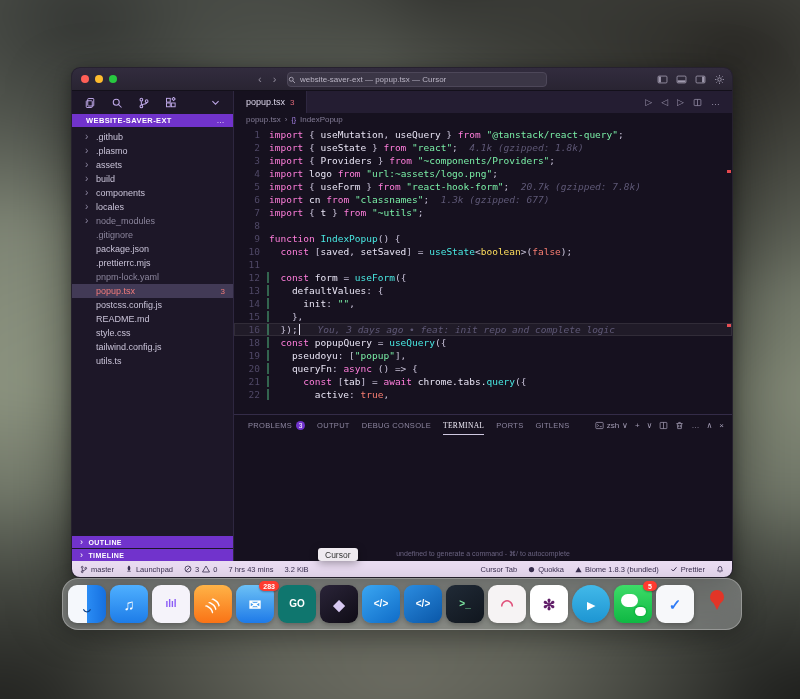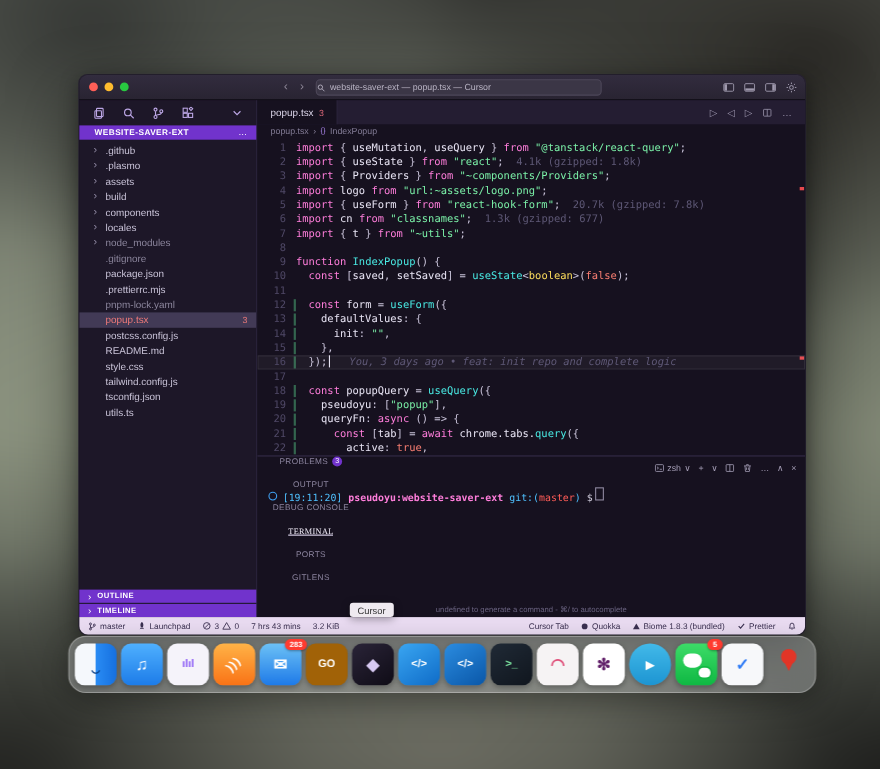--- a/index.html
+++ b/index.html
@@ -54,26 +54,26 @@
   .crumb-sym{color:#a883e8;font-size:7px;}
   .code{flex:1;position:relative;font-family:"DejaVu Sans Mono",monospace;font-size:9.5px;line-height:13px;padding-top:2px;overflow:hidden;}
   .code-line{display:flex;height:13px;position:relative;white-space:pre;}
   .code-line .ln{width:26px;min-width:26px;text-align:right;padding-right:9px;color:#4f4866;}
   .code-line .gitmark{position:absolute;left:33px;top:1px;bottom:1px;width:2px;background:rgba(86,205,137,.45);}
   .code-line pre{margin:0;font:inherit;}
   .code-line.cur{background:rgba(255,255,255,.045);box-shadow:inset 0 0 0 1px rgba(255,255,255,.08);}
   .blame{color:#5e5876;font-style:italic;margin-left:18px;}
   .caret{display:inline-block;width:1px;height:11px;background:#e8e4f4;vertical-align:-2px;margin-left:1px;}
   .tk-k{color:#ff7edb}.tk-p{color:#c8c2d8}.tk-v{color:#e8e4f4}.tk-s{color:#7bf1a8}
-  .tk-f{color:#49e9e3}.tk-y{color:#fede5d}.tk-l{color:#f97e72}.tk-h{color:#5e5876;}
+  .tk-f{color:#49e9e3}.tk-y{color:#fede5d}.tk-l{color:#f97e72}.tk-h{color:#5e5876;font-style:italic}
   .ruler-mark{position:absolute;right:1px;width:4px;height:3px;background:#e5484d;}
   
   .panel{height:146px;min-height:146px;border-top:1px solid #342c48;display:flex;flex-direction:column;position:relative;}
   .paneltabs{height:20px;min-height:20px;display:flex;align-items:center;padding:0 8px 0 14px;}
-  .ptab-list{display:flex;gap:12px;align-items:center;height:100%;font-size:7.5px;letter-spacing:.3px;color:#8d86a0;flex-direction:column;}
+  .ptab-list{display:flex;gap:12px;align-items:center;height:100%;font-size:7.5px;letter-spacing:.3px;color:#8d86a0;}
   .ptab{display:flex;align-items:center;gap:4px;height:100%;}
   .ptab.active{color:#f0ecf8;box-shadow:inset 0 -1px 0 #cfc8e0;font-family:Liberation Serif, serif;}
   .pbadge{background:#7133cc;color:#fff;border-radius:50%;width:9px;height:9px;font-size:6.5px;display:flex;align-items:center;justify-content:center;}
   .panel-controls{margin-left:auto;display:flex;align-items:center;gap:7px;color:#a49db5;font-size:8px;}
   .panel-controls .pc{display:flex;align-items:center;gap:3px;}
   .term{flex:1;padding:8px 0 0 10px;font-family:"DejaVu Sans Mono",monospace;font-size:9px;color:#d4d0e0;}
   .term-line{display:flex;align-items:center;gap:5px;}
   .term-dec{width:6px;height:6px;border:1px solid #3f9ff0;border-radius:50%;}
   .tk-tb{color:#4fc1ff}.tk-tm{color:#ff7edb;font-weight:bold}.tk-tr{color:#ff5c57}.tk-tp{color:#d4d0e0}
   .term-caret{display:inline-block;width:6px;height:10px;border:1px solid #8f89a0;margin-left:2px;}
@@ -229,23 +229,20 @@
             <div class="tree-row">
               <span class="tname">README.md</span>
             </div>
             <div class="tree-row">
               <span class="tname">style.css</span>
             </div>
             <div class="tree-row">
               <span class="tname">tailwind.config.js</span>
             </div>
             <div class="tree-row">
-              <span class="tname">tsconfig.json</span>
-            </div>
-            <div class="tree-row">
               <span class="tname">utils.ts</span>
             </div>
           </div>
         <div class="sb-section">
           <span class="chev">›</span>
           <span>OUTLINE</span>
         </div>
         <div class="sb-section">
           <span class="chev">›</span>
           <span>TIMELINE</span>
@@ -287,21 +284,20 @@
             <div class="code-line"><span class="ln">7</span><pre><span class="tk-k">import</span><span class="tk-p"> { </span><span class="tk-v">t</span><span class="tk-p"> } </span><span class="tk-k">from</span><span class="tk-p"> </span><span class="tk-s">"~utils"</span><span class="tk-p">;</span></pre></div>
             <div class="code-line"><span class="ln">8</span><pre></pre></div>
             <div class="code-line"><span class="ln">9</span><pre><span class="tk-k">function</span><span class="tk-p"> </span><span class="tk-f">IndexPopup</span><span class="tk-p">() {</span></pre></div>
             <div class="code-line"><span class="ln">10</span><pre><span class="tk-p">  </span><span class="tk-k">const</span><span class="tk-p"> [</span><span class="tk-v">saved</span><span class="tk-p">, </span><span class="tk-v">setSaved</span><span class="tk-p">] = </span><span class="tk-f">useState</span><span class="tk-p">&lt;</span><span class="tk-y">boolean</span><span class="tk-p">&gt;(</span><span class="tk-l">false</span><span class="tk-p">);</span></pre></div>
             <div class="code-line"><span class="ln">11</span><pre></pre></div>
             <div class="code-line"><span class="ln">12</span><span class="gitmark"></span><pre><span class="tk-p">  </span><span class="tk-k">const</span><span class="tk-p"> </span><span class="tk-v">form</span><span class="tk-p"> = </span><span class="tk-f">useForm</span><span class="tk-p">({</span></pre></div>
             <div class="code-line"><span class="ln">13</span><span class="gitmark"></span><pre><span class="tk-p">    </span><span class="tk-v">defaultValues</span><span class="tk-p">: {</span></pre></div>
             <div class="code-line"><span class="ln">14</span><span class="gitmark"></span><pre><span class="tk-p">      </span><span class="tk-v">init</span><span class="tk-p">: </span><span class="tk-s">""</span><span class="tk-p">,</span></pre></div>
             <div class="code-line"><span class="ln">15</span><span class="gitmark"></span><pre><span class="tk-p">    },</span></pre></div>
             <div class="code-line cur"><span class="ln">16</span><span class="gitmark"></span><pre><span class="tk-p">  });</span><span class="caret"></span><span class="blame">You, 3 days ago • feat: init repo and complete logic</span></pre></div>
-            <div class="code-line"><span class="ln">17</span><pre></pre></div>
             <div class="code-line"><span class="ln">18</span><span class="gitmark"></span><pre><span class="tk-p">  </span><span class="tk-k">const</span><span class="tk-p"> </span><span class="tk-v">popupQuery</span><span class="tk-p"> = </span><span class="tk-f">useQuery</span><span class="tk-p">({</span></pre></div>
             <div class="code-line"><span class="ln">19</span><span class="gitmark"></span><pre><span class="tk-p">    </span><span class="tk-v">pseudoyu</span><span class="tk-p">: [</span><span class="tk-s">"popup"</span><span class="tk-p">],</span></pre></div>
             <div class="code-line"><span class="ln">20</span><span class="gitmark"></span><pre><span class="tk-p">    </span><span class="tk-v">queryFn</span><span class="tk-p">: </span><span class="tk-k">async</span><span class="tk-p"> () =&gt; {</span></pre></div>
             <div class="code-line"><span class="ln">21</span><span class="gitmark"></span><pre><span class="tk-p">      </span><span class="tk-k">const</span><span class="tk-p"> [</span><span class="tk-v">tab</span><span class="tk-p">] = </span><span class="tk-k">await</span><span class="tk-p"> </span><span class="tk-v">chrome.tabs.</span><span class="tk-f">query</span><span class="tk-p">({</span></pre></div>
             <div class="code-line"><span class="ln">22</span><span class="gitmark"></span><pre><span class="tk-p">        </span><span class="tk-v">active</span><span class="tk-p">: </span><span class="tk-l">true</span><span class="tk-p">,</span></pre></div>
           </div>
 
         <div class="panel">
           <div class="paneltabs">
             <div class="ptab-list">
@@ -341,26 +337,20 @@
                   <path d="M8 2.5v11"></path>
                 </svg>
               <svg width="9" height="9" viewBox="0 0 16 16" fill="none" stroke="currentColor" stroke-width="1.3">
                   <path d="M2.5 4.5h11M6.5 4V2.5h3V4M4 4.5l.8 9h6.4l.8-9M6.5 7v4M9.5 7v4"></path>
                 </svg>
               <span>…</span>
               <span>∧</span>
               <span>×</span>
             </div>
           </div>
-          <div class="term">
-            <div class="term-line">
-              <span class="term-dec"></span>
-              <span id="term-tokens"><span class="tk-tb">[19:11:20]</span><span class="tk-tp"> </span><span class="tk-tm">pseudoyu:website-saver-ext</span><span class="tk-tp"> </span><span class="tk-tb">git:(</span><span class="tk-tr">master</span><span class="tk-tb">)</span><span class="tk-tp"> $</span><span class="term-caret"></span></span>
-            </div>
-          </div>
           <div class="hint">undefined to generate a command - ⌘/ to autocomplete</div>
         </div>
       </div>
     </div>
 
     <div class="statusbar">
       <div class="sb-left">
           <span class="sb-item">
             <span>
               <svg width="8" height="9" viewBox="0 0 16 16" fill="none" stroke="currentColor" stroke-width="1.6">
@@ -453,21 +443,21 @@
       <div class="dapp small-text" style="background: rgb(245, 243, 250);">
         <span class="glyph" style="color: rgb(139, 92, 246);">ılıl</span>
       </div>
       <div class="dapp rot45" style="background: linear-gradient(rgb(255, 179, 71), rgb(249, 115, 22));">
         <span class="glyph" style="color: rgb(255, 255, 255);">)))</span>
       </div>
       <div class="dapp" style="background: linear-gradient(rgb(108, 193, 246), rgb(30, 122, 232));">
         <span class="glyph" style="color: rgb(255, 255, 255);">✉</span>
         <span class="dbadge">283</span>
       </div>
-      <div class="dapp small-text" style="background: #a16207;">
+      <div class="dapp small-text" style="background: #0f766e;">
         <span class="glyph" style="color: rgb(255, 255, 255);">GO</span>
       </div>
       <div class="dapp" style="background: linear-gradient(145deg, rgb(42, 36, 56), rgb(15, 12, 22));">
         <span class="glyph" style="color: rgb(215, 201, 242);">◆</span>
       </div>
       <div class="dapp small-text" style="background: linear-gradient(145deg, rgb(58, 166, 242), rgb(15, 108, 200));">
         <span class="glyph" style="color: rgb(255, 255, 255);">&lt;/&gt;</span>
       </div>
       <div class="dapp small-text" style="background: linear-gradient(145deg, rgb(43, 140, 224), rgb(10, 87, 168));">
         <span class="glyph" style="color: rgb(255, 255, 255);">&lt;/&gt;</span>

